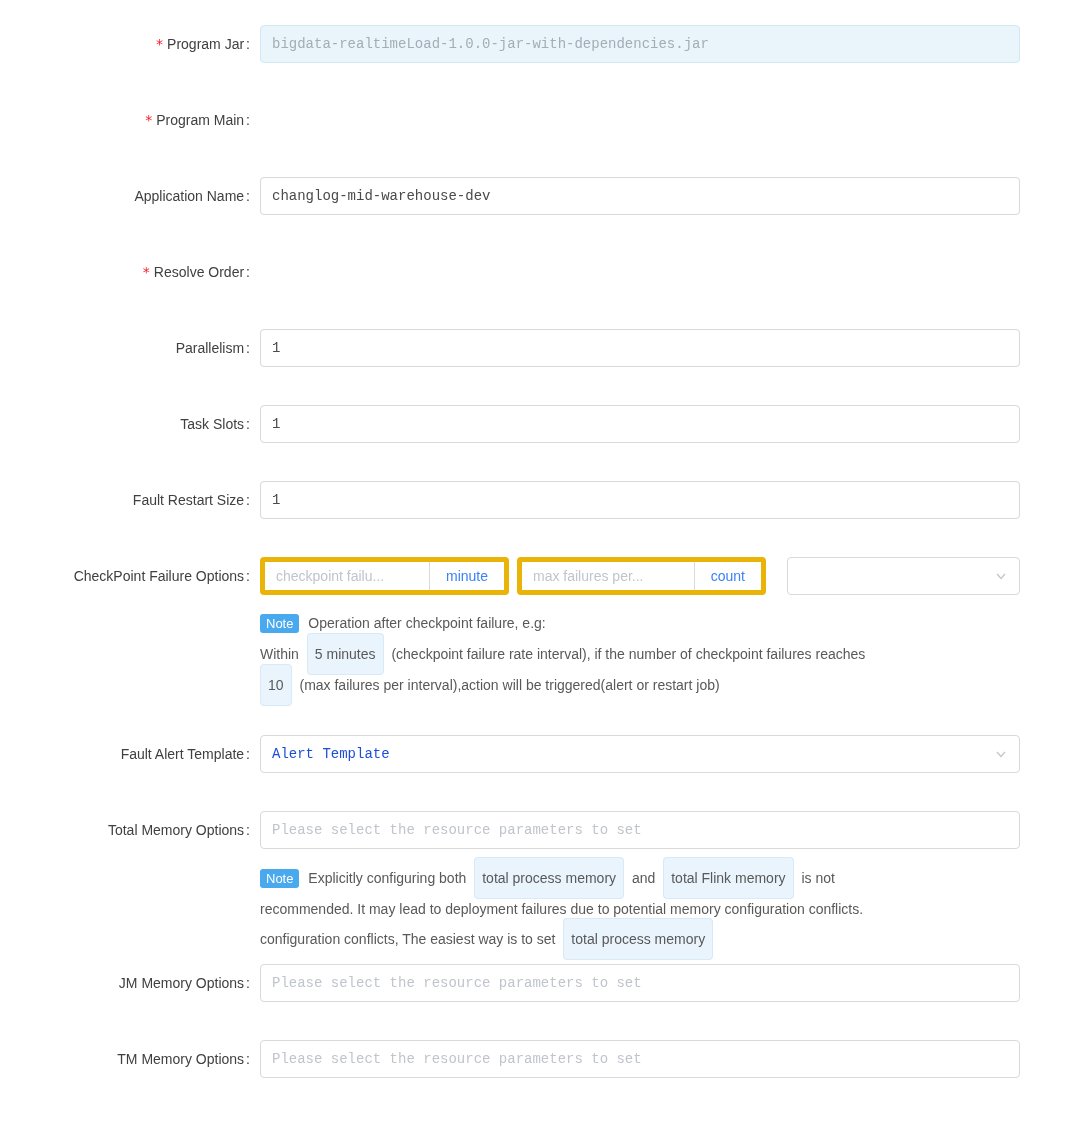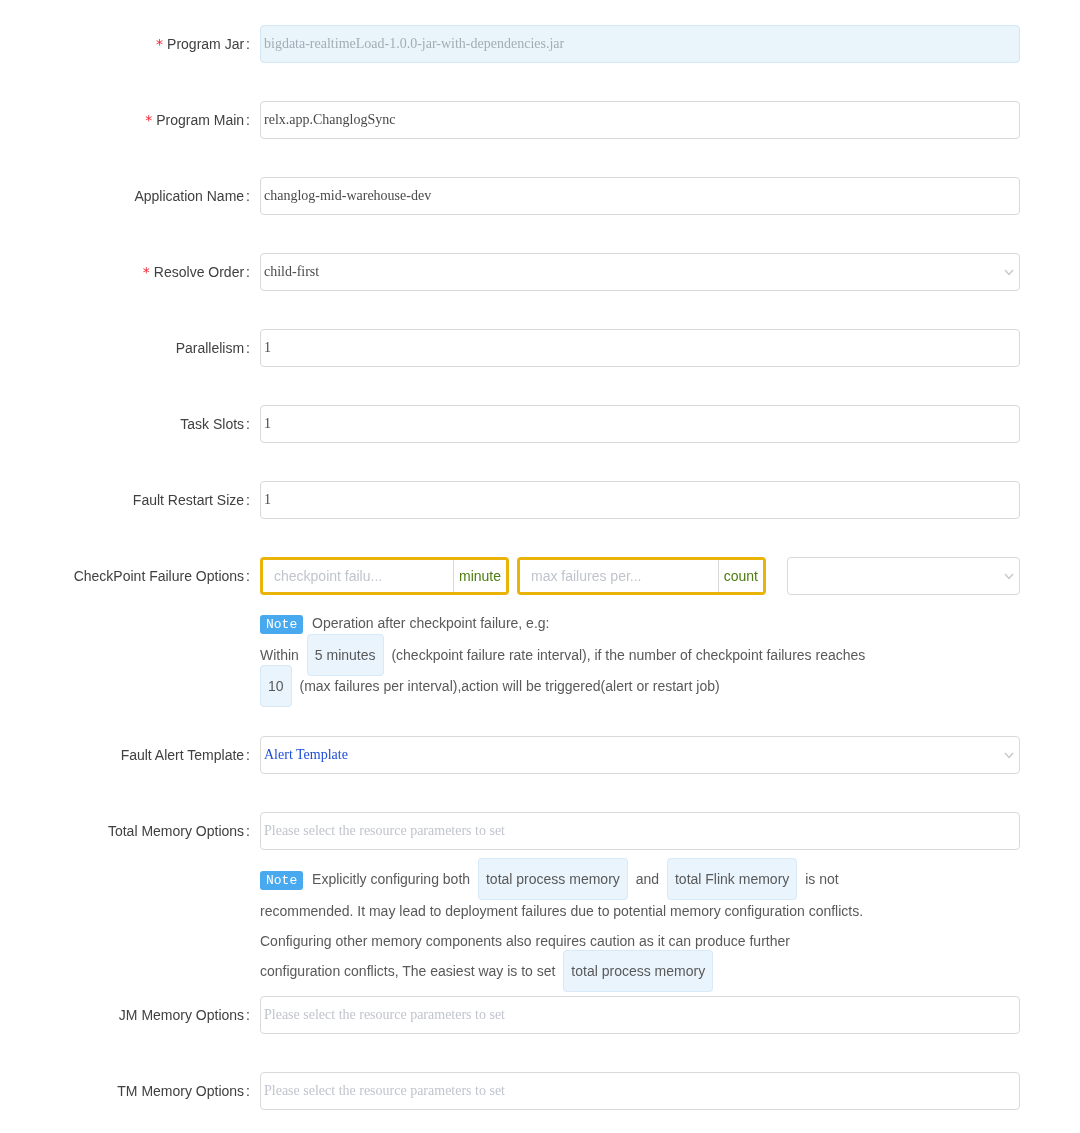--- a/index.html
+++ b/index.html
@@ -30,23 +30,23 @@
   .star { color: #f5222d; margin-right: 4px; font-family: "DejaVu Sans", sans-serif; }
   .colon { margin: 0 0 0 2px; }
 
   .field { flex: 1; margin-left: 10px; margin-right: 60px; }
 
   .input, .select {
     width: 100%;
     height: 38px;
     border: 1px solid #d9d9d9;
     border-radius: 4px;
-    padding: 0 3px;
+    padding: 0 11px;
     font-size: 14px;
-    font-family: Liberation Serif, serif;
+    font-family: Liberation Mono, monospace;
     color: #4a4a4a;
     background: #ffffff;
     outline: none;
   }
   .input::placeholder { color: #c0c4cc; opacity: 1; }
   .input.disabled {
     background: #e9f4fb;
     border-color: #d3e8f6;
     color: #a3adb6;
   }
@@ -58,21 +58,21 @@
     cursor: pointer;
   }
   .select .value { color: #4a4a4a; }
   .select .placeholder { color: #1d4ed8; }
   .chev { flex: 0 0 auto; display: inline-flex; }
 
   
   .cp-line { display: flex; align-items: stretch; height: 38px; }
   .igroup {
     display: flex;
-    border: 3px solid #eab308;
+    border: 5px solid #eab308;
     border-radius: 4px;
     overflow: hidden;
     background: #fff;
     gap: 32px;
   }
   .igroup .ginput {
     border: none;
     outline: none;
     flex: 1;
     min-width: 0;
@@ -80,42 +80,41 @@
     font-size: 14px;
     font-family: "Liberation Sans", "DejaVu Sans", sans-serif;
     color: #4a4a4a;
   }
   .igroup .ginput::placeholder { color: #c0c4cc; opacity: 1; }
   .igroup .gaddon {
     border-left: 1px solid #d9d9d9;
     display: flex;
     align-items: center;
     justify-content: center;
-    padding: 0 5px;
-    color: #4d7c0f;
+    padding: 0 16px;
+    color: #3b82f6;
     white-space: nowrap;
     background: #fff;
   }
   .grp1 { width: 249px; flex: 0 0 249px; margin-right: 8px; }
   .grp2 { width: 249px; flex: 0 0 249px; margin-right: 21px; }
   .cp-select { flex: 1; }
 
   
   .note { margin-top: 13px; color: #595959; }
   .note .nline { line-height: 31px; }
   .mem-note { margin-top: 14px; }
   .mem-note .nline { line-height: 30px; }
   .note-tag {
     background: #49a9ee;
     color: #ffffff;
     border-radius: 3px;
     padding: 2px 6px;
     font-size: 13px;
     margin-right: 5px;
-    font-family: Liberation Mono, monospace;
   }
   .chip {
     background: #eaf4fd;
     border: 1px solid #d8e9f8;
     border-radius: 4px;
     padding: 12px 7px;
     margin: 0 4px;
     color: #595959;
     white-space: nowrap;
   }
@@ -135,50 +134,37 @@
       <input class="input disabled" disabled="" value="bigdata-realtimeLoad-1.0.0-jar-with-dependencies.jar" style="">
     </div>
   </div>
 
   <div class="row">
     <div class="label">
       <span class="star">*</span>
       <span>Program Main</span>
         <span class="colon">:</span>
     </div>
-    <div class="field">
-      <input class="input" value="relx.app.ChanglogSync" style="">
-    </div>
   </div>
 
   <div class="row">
     <div class="label">
       <span>Application Name</span>
         <span class="colon">:</span>
     </div>
     <div class="field">
       <input class="input" value="changlog-mid-warehouse-dev" style="">
     </div>
   </div>
 
   <div class="row">
     <div class="label">
       <span class="star">*</span>
       <span>Resolve Order</span>
         <span class="colon">:</span>
-    </div>
-    <div class="field">
-      <div class="select">
-        <span class="value">child-first</span>
-        <span class="chev">
-          <svg width="14" height="14" viewBox="0 0 14 14">
-              <path d="M3 5 L7 9.5 L11 5" fill="none" stroke="#c6c6c6" stroke-width="1.3"></path>
-            </svg>
-        </span>
-      </div>
     </div>
   </div>
 
   <div class="row">
     <div class="label">
       <span>Parallelism</span>
         <span class="colon">:</span>
     </div>
     <div class="field">
       <input class="input" value="1" style="">
@@ -277,23 +263,20 @@
           <span>Explicitly configuring both</span>
           <span class="chip">total process memory</span>
           <span>and</span>
           <span class="chip">total Flink memory</span>
           <span>is not</span>
         </div>
         <div class="nline">
           <span>recommended. It may lead to deployment failures due to potential memory configuration conflicts.</span>
         </div>
         <div class="nline">
-          <span>Configuring other memory components also requires caution as it can produce further</span>
-        </div>
-        <div class="nline">
           <span>configuration conflicts, The easiest way is to set</span>
           <span class="chip">total process memory</span>
         </div>
       </div>
     </div>
   </div>
 
   <div class="row">
     <div class="label">
       <span>JM Memory Options</span>

